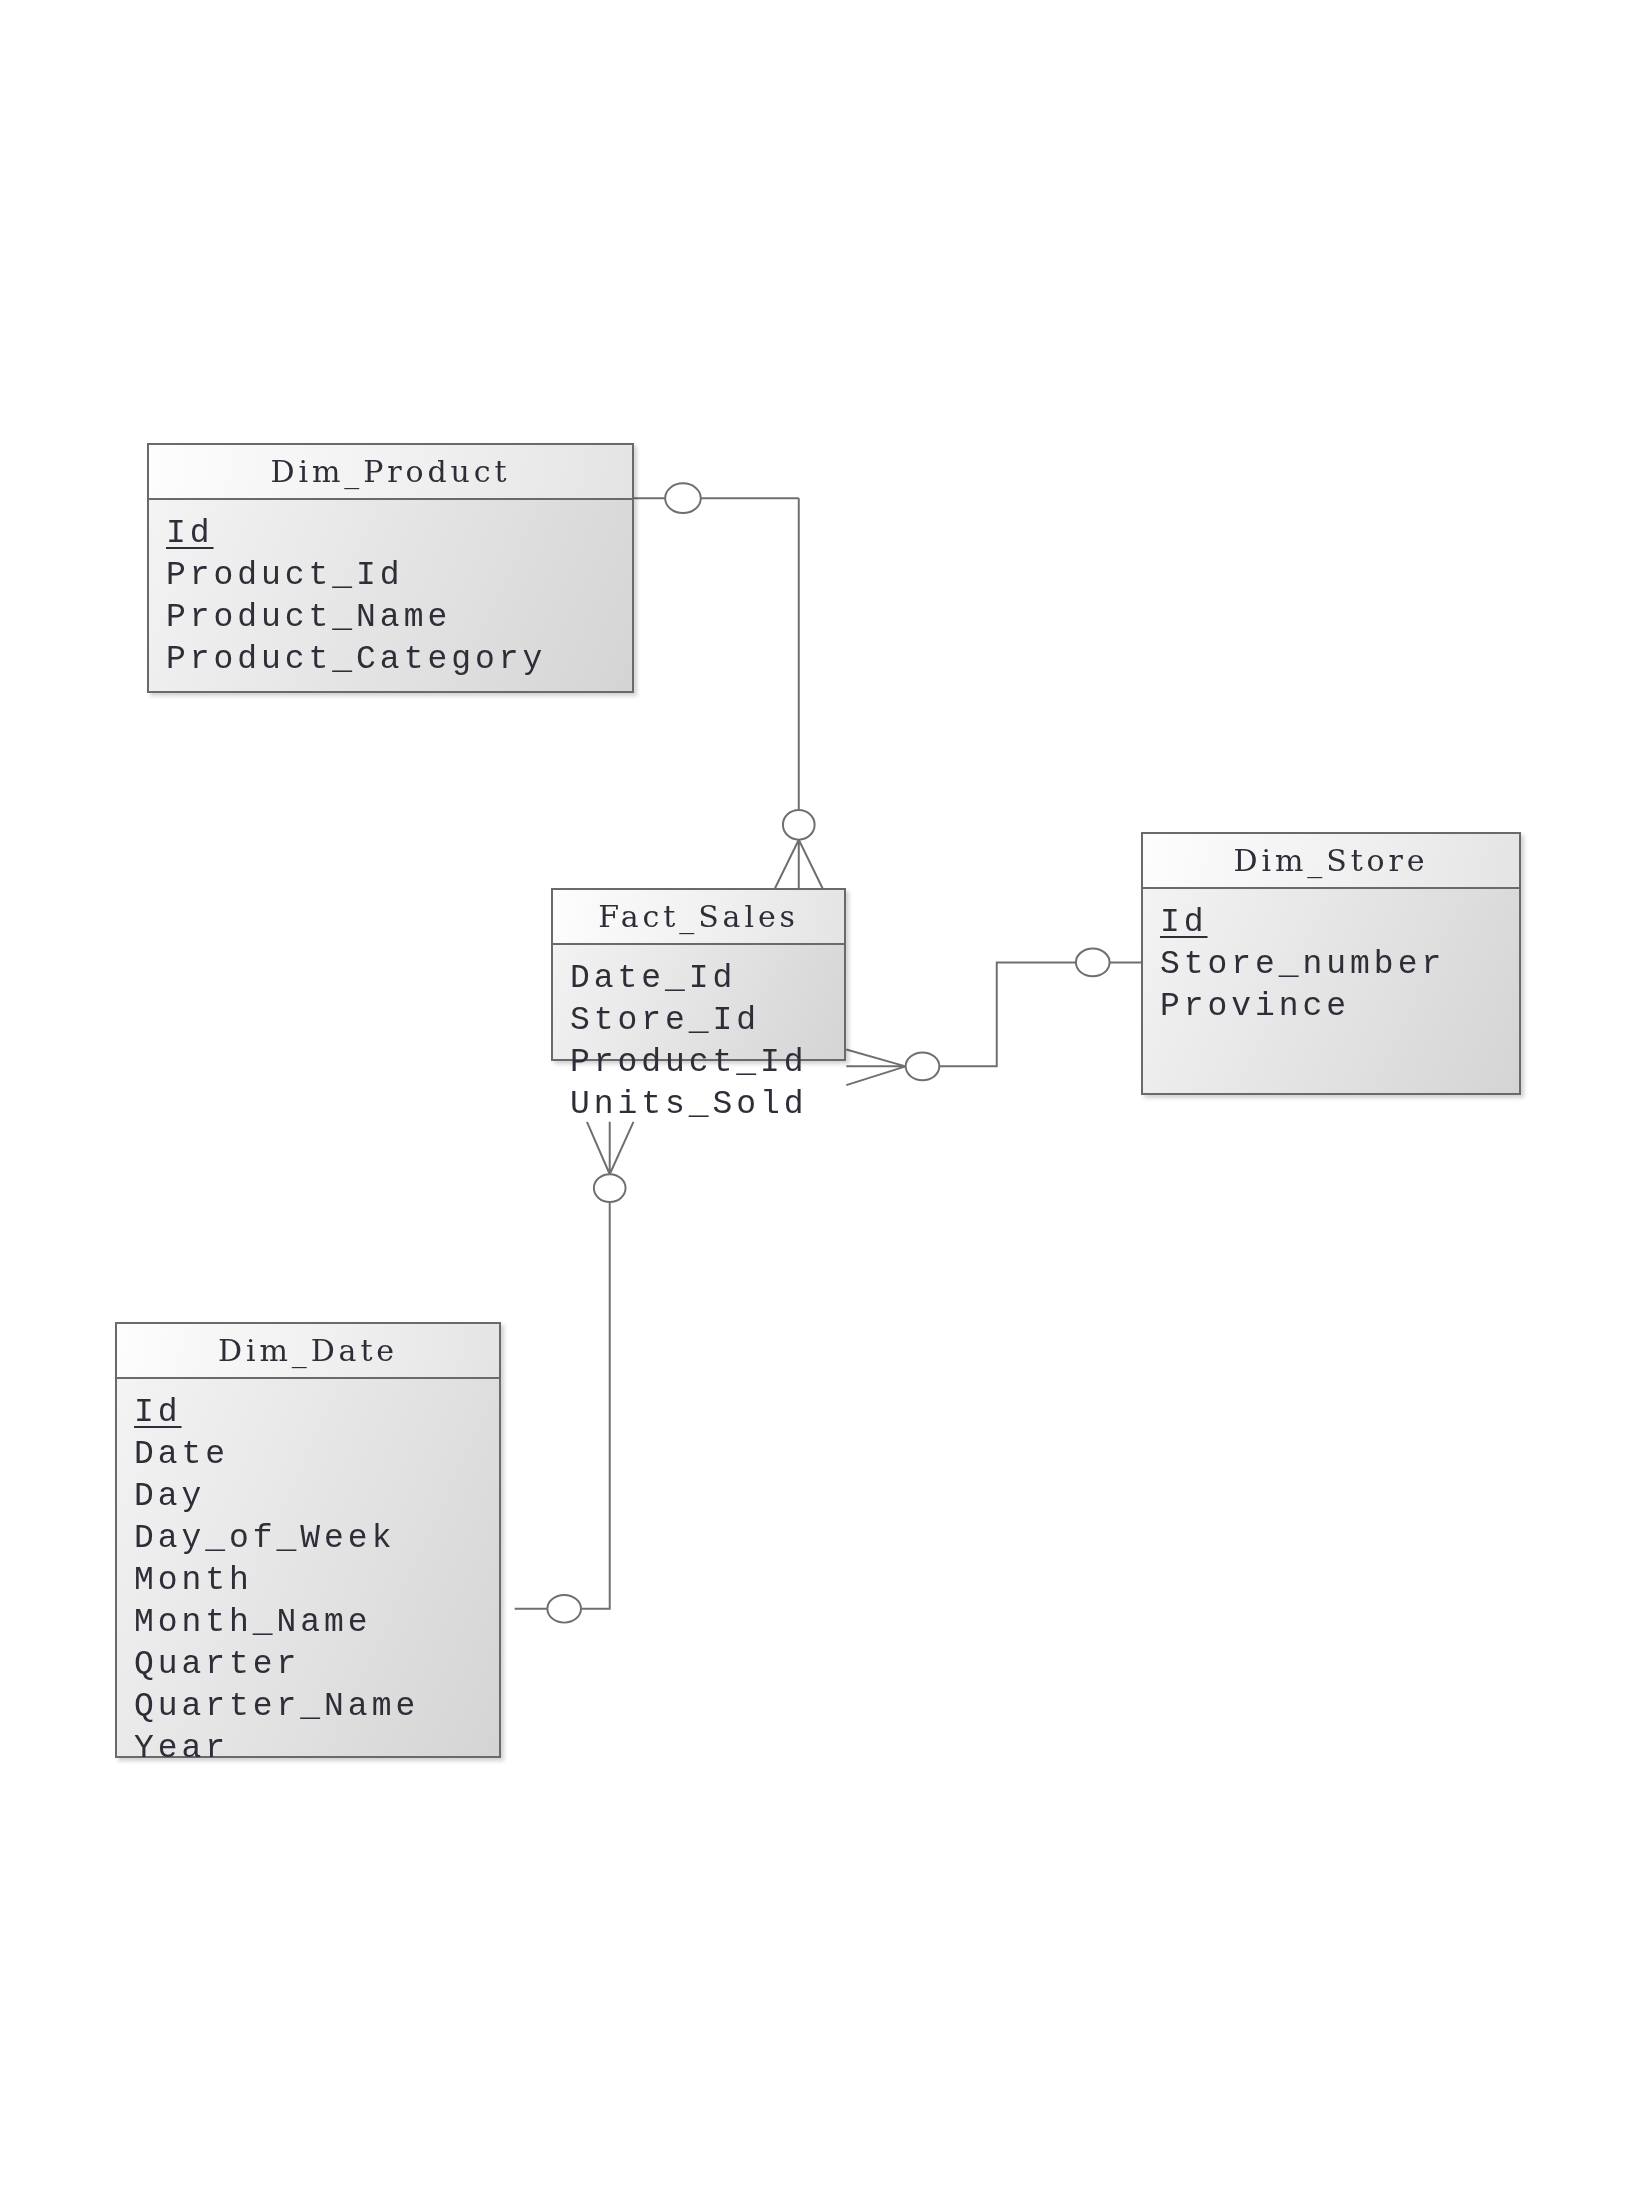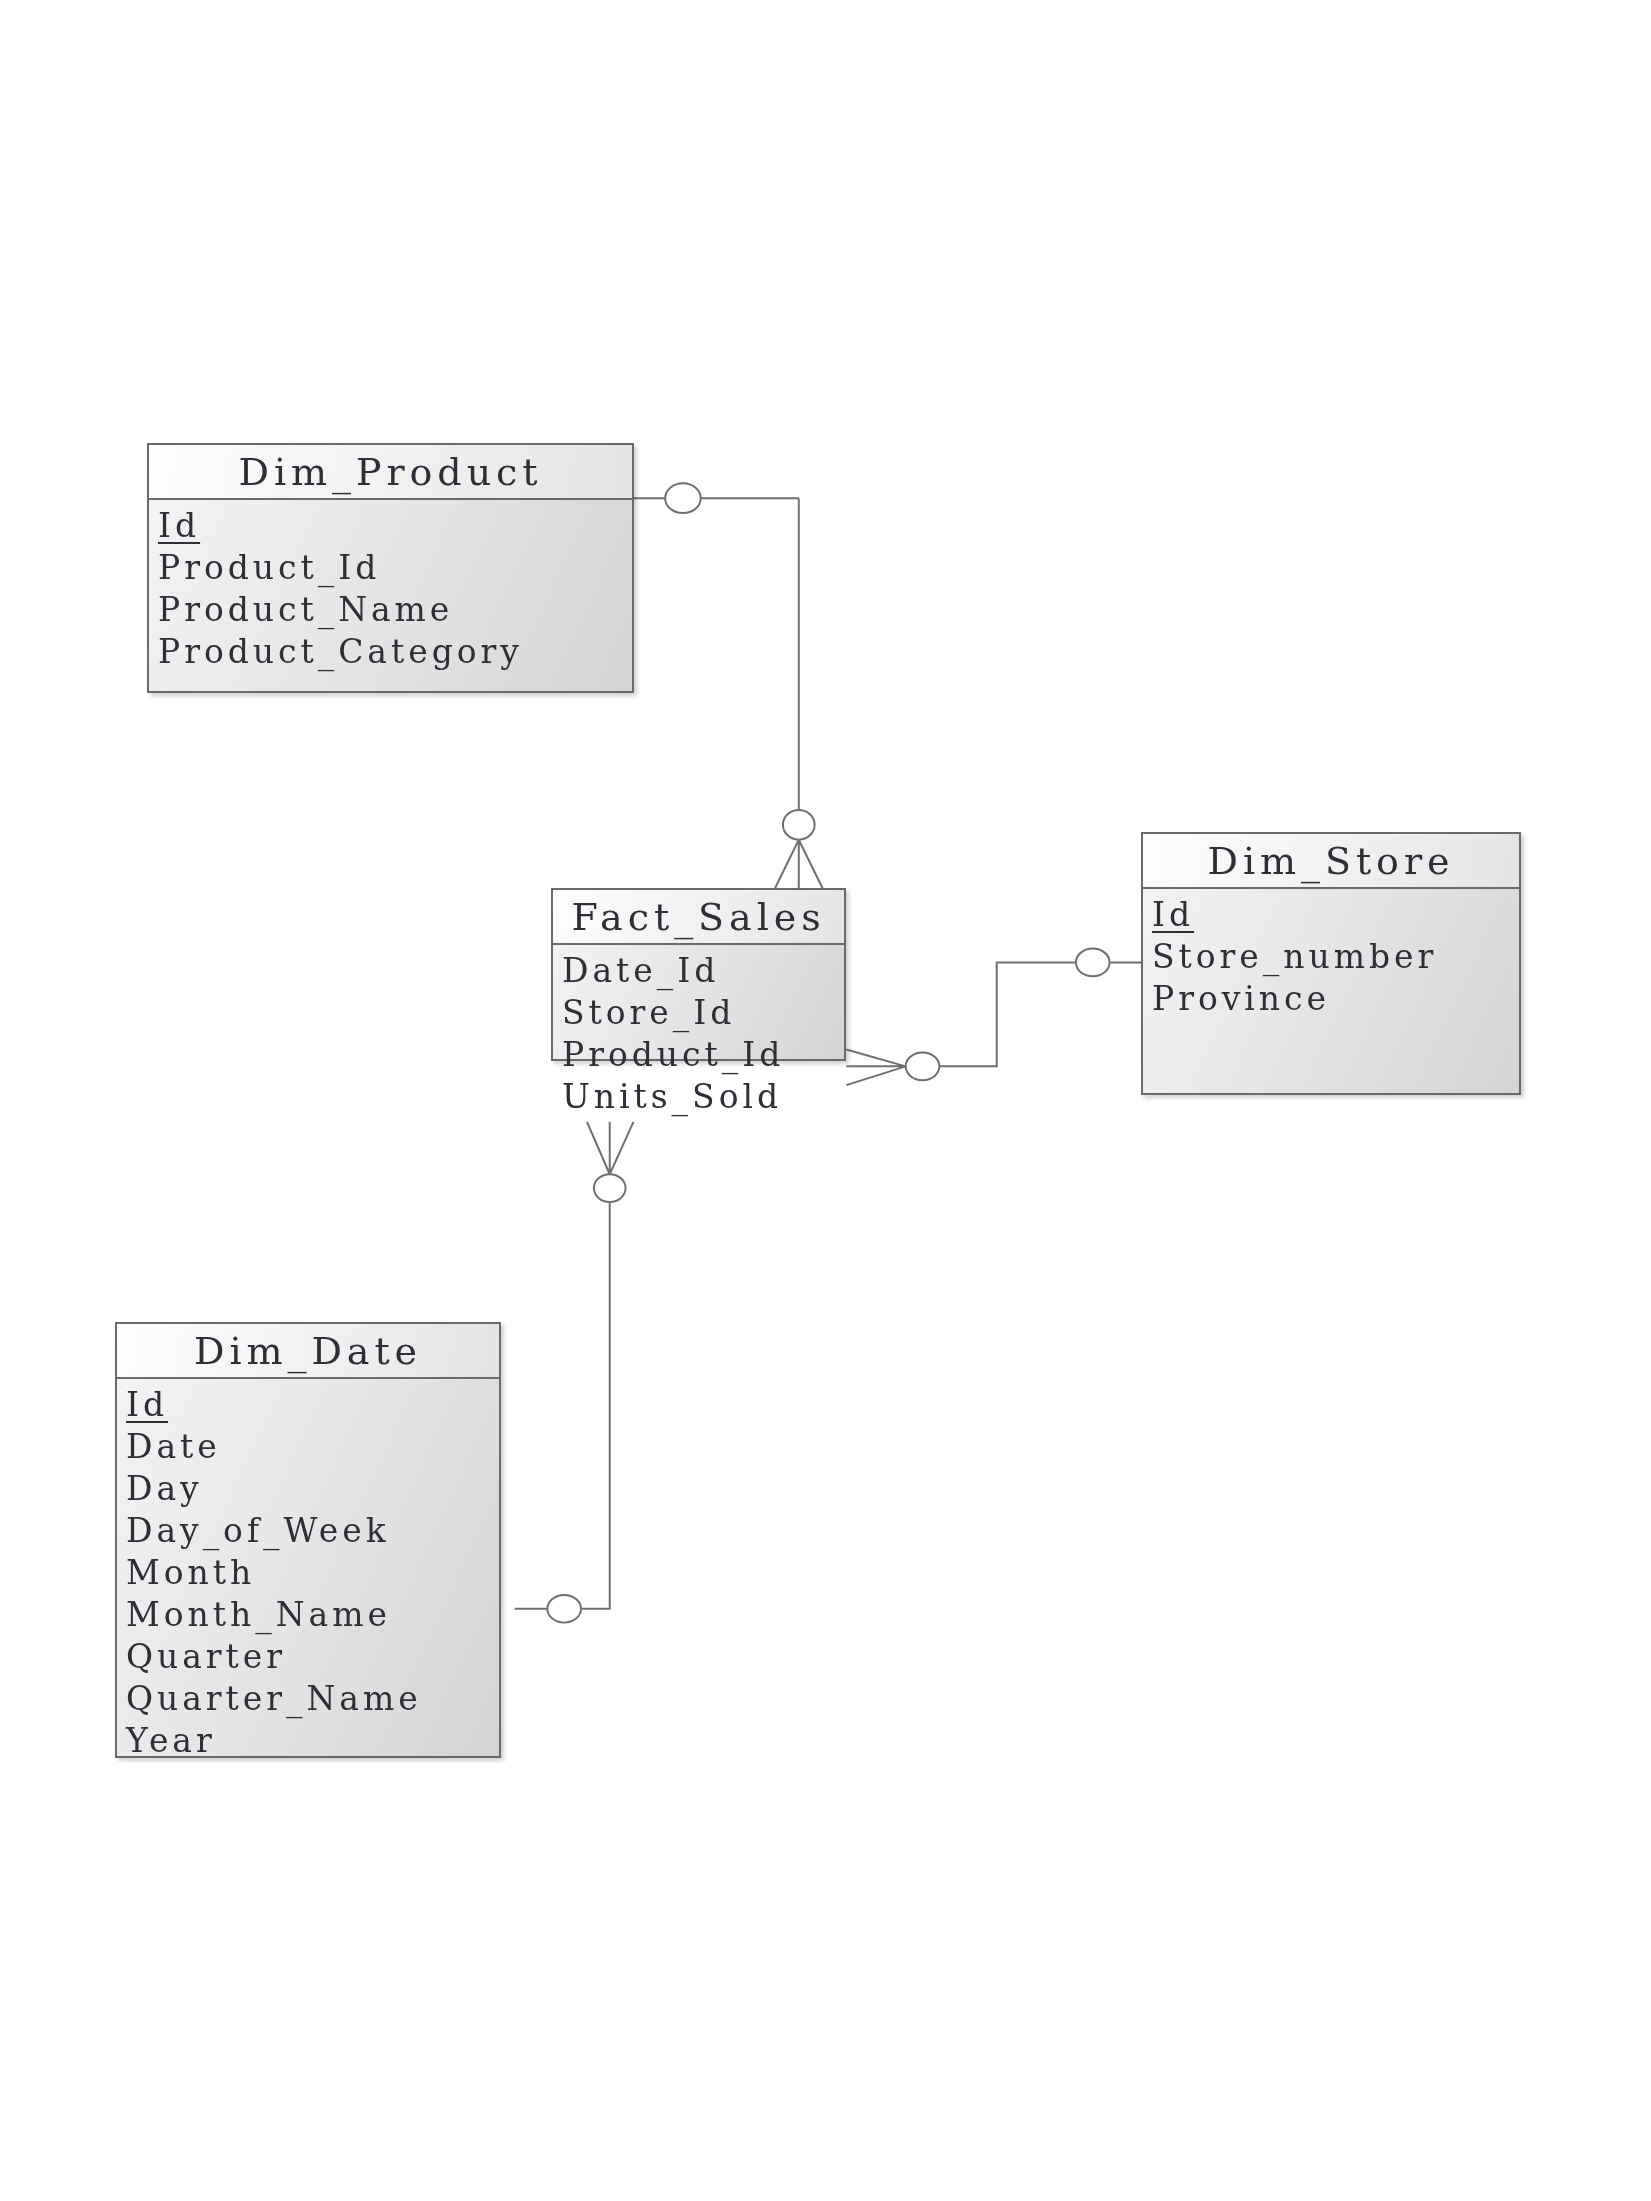--- a/index.html
+++ b/index.html
@@ -41,28 +41,29 @@
     display: flex;
     flex-direction: column;
   }
   .entity-header {
     flex: 0 0 53px;
     border-bottom: 2px solid #6a6a6a;
     background: linear-gradient(100deg, #fdfdfd 0%, #efefef 60%, #e4e4e4 100%);
     display: flex;
     align-items: center;
     justify-content: center;
-    font-size: 38px;
+    font-size: 30px;
     letter-spacing: 0.13em;
     white-space: nowrap;
   }
   .entity-fields {
     list-style: none;
-    margin: 0;
+    margin: 8px;
     padding: 5px 8px 0 9px;
+    font-family: Liberation Mono, monospace;
   }
   .entity-fields li {
     font-size: 33px;
     line-height: 42px;
     letter-spacing: 0.12em;
     white-space: nowrap;
   }
   .entity-fields li.pk {
     text-decoration: underline;
     text-decoration-thickness: 2px;

